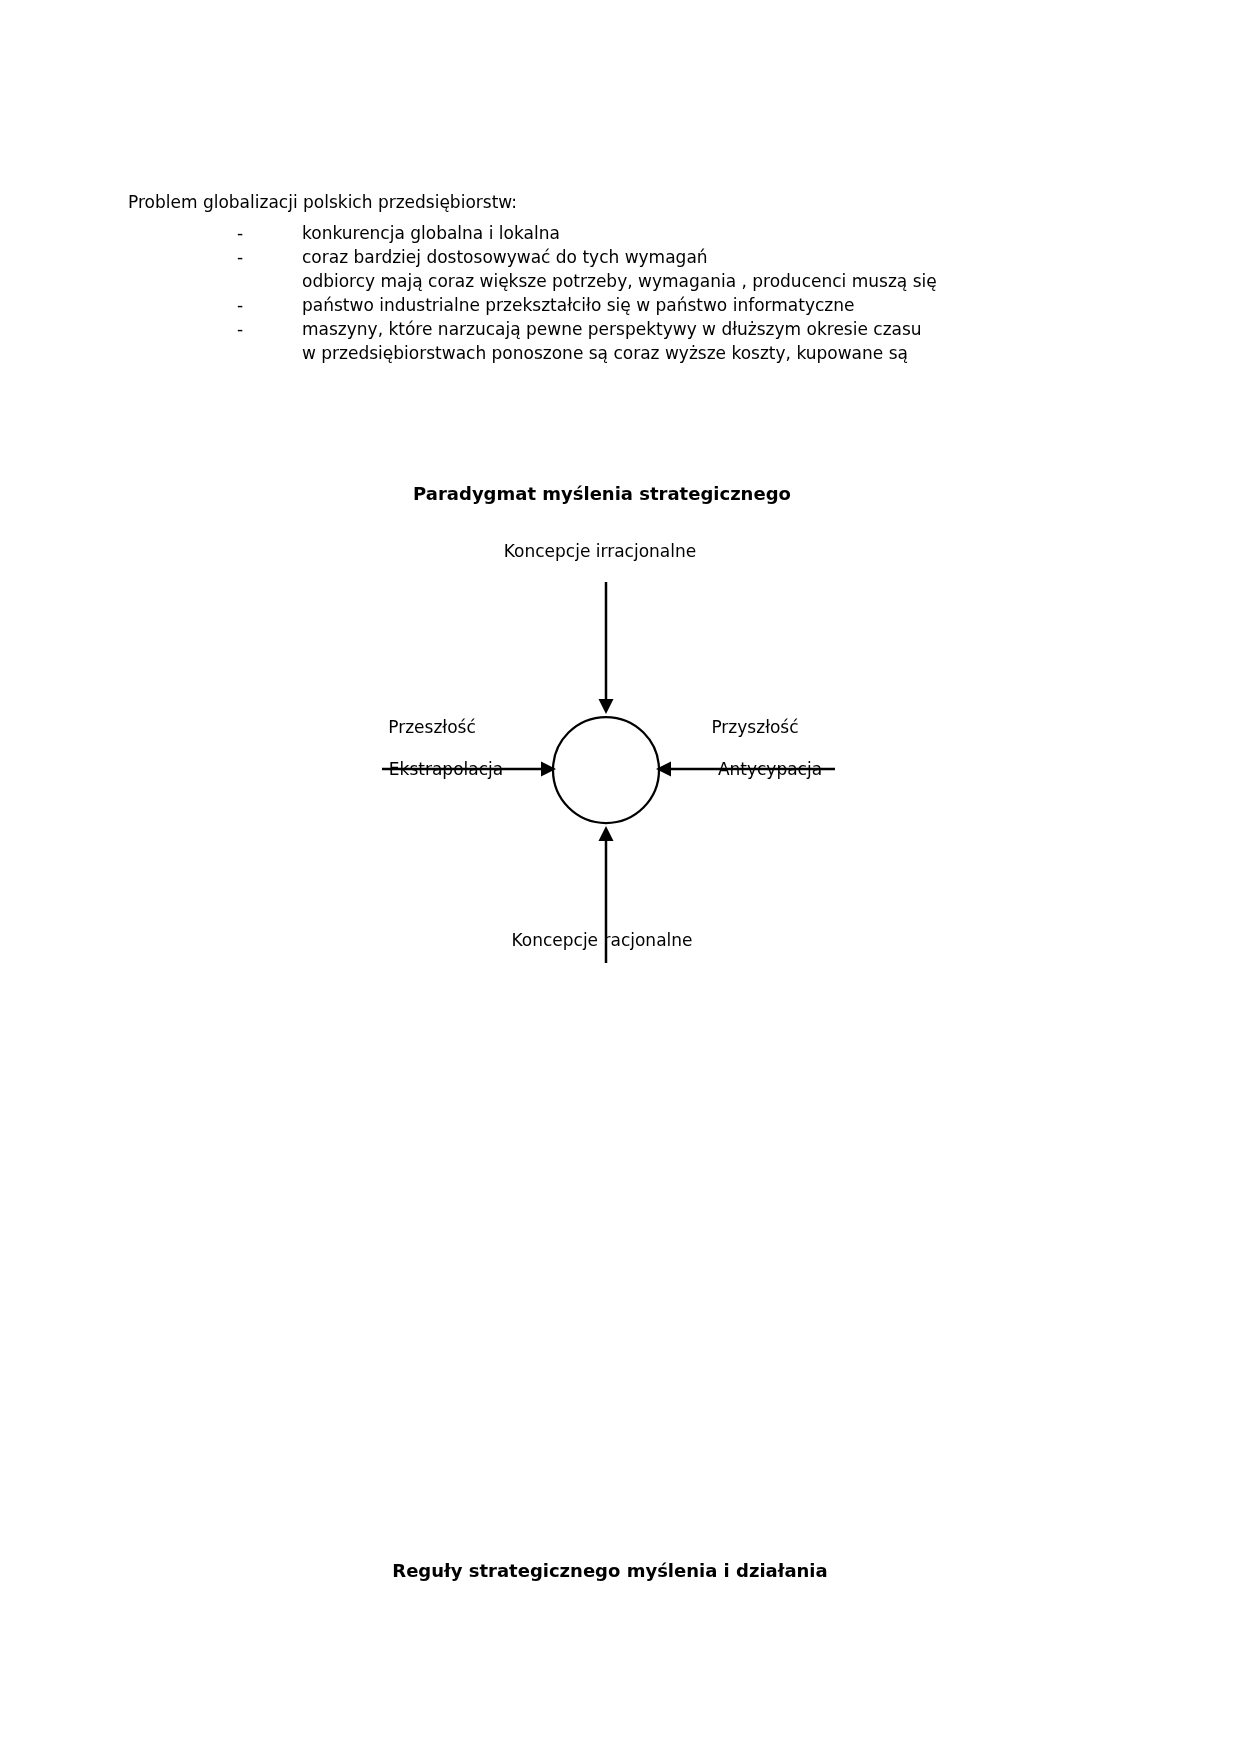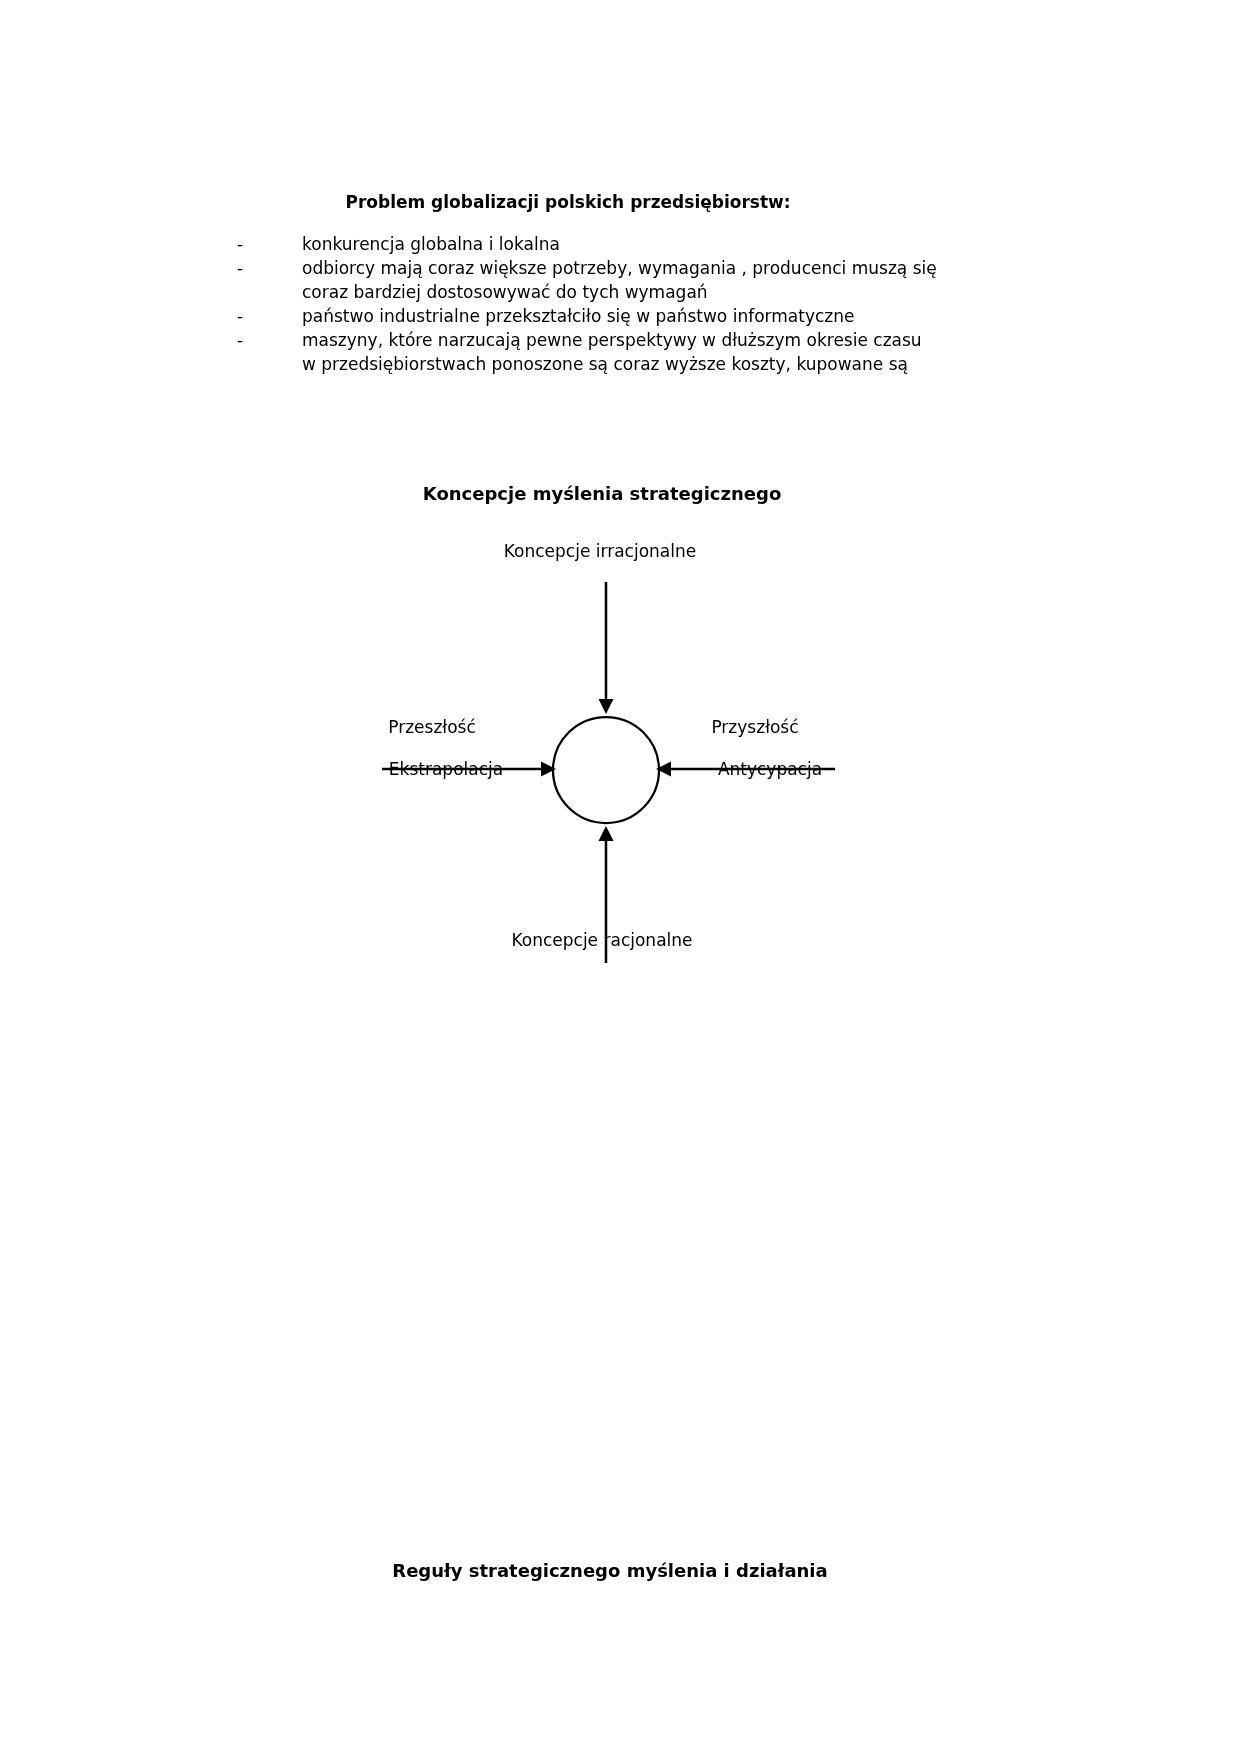--- a/index.html
+++ b/index.html
@@ -19,24 +19,23 @@
   
   .intro {
     position: absolute;
     left: 128px;
     top: 190px;
     width: 880px;
     font-size: 17px;
     line-height: 24px;
   }
   .intro-heading {
-    margin: 0 0 18px 0;
-    font-weight: bold;
+    margin: 0 0 7px 0;
+    font-weight: normal;
     font-size: 17px;
-    text-align: center;
   }
   ul.bullets {
     list-style: none;
     margin: 0;
     padding: 0 0 0 109px; 
   }
   ul.bullets li {
     display: flex;
     align-items: flex-start;
   }
@@ -106,41 +105,41 @@
     <ul class="bullets">
       <li>
         <span class="bullet-marker">-</span>
         <div class="bullet-lines">
           <div>konkurencja globalna i lokalna</div>
         </div>
       </li>
       <li>
         <span class="bullet-marker">-</span>
         <div class="bullet-lines">
+          <div>coraz bardziej dostosowywać do tych wymagań</div>
           <div>odbiorcy mają coraz większe potrzeby, wymagania , producenci muszą się</div>
-          <div>coraz bardziej dostosowywać do tych wymagań</div>
         </div>
       </li>
       <li>
         <span class="bullet-marker">-</span>
         <div class="bullet-lines">
           <div>państwo industrialne przekształciło się w państwo informatyczne</div>
         </div>
       </li>
       <li>
         <span class="bullet-marker">-</span>
         <div class="bullet-lines">
           <div>maszyny, które narzucają pewne perspektywy w dłuższym okresie czasu</div>
           <div>w przedsiębiorstwach ponoszone są coraz wyższe koszty, kupowane są</div>
         </div>
       </li>
     </ul>
   </section>
 
-  <h2 class="diagram-title">Koncepcje myślenia strategicznego</h2>
+  <h2 class="diagram-title">Paradygmat myślenia strategicznego</h2>
 
   <svg class="diagram" viewBox="0 530 1240 450">
 
     <text x="600" y="557" text-anchor="middle">Koncepcje irracjonalne</text>
 
     <line x1="606" y1="582" x2="606" y2="701"></line>
     <polygon points="606,714 598.5,699 613.5,699"></polygon>
 
     <circle cx="606" cy="770" r="53"></circle>
 

